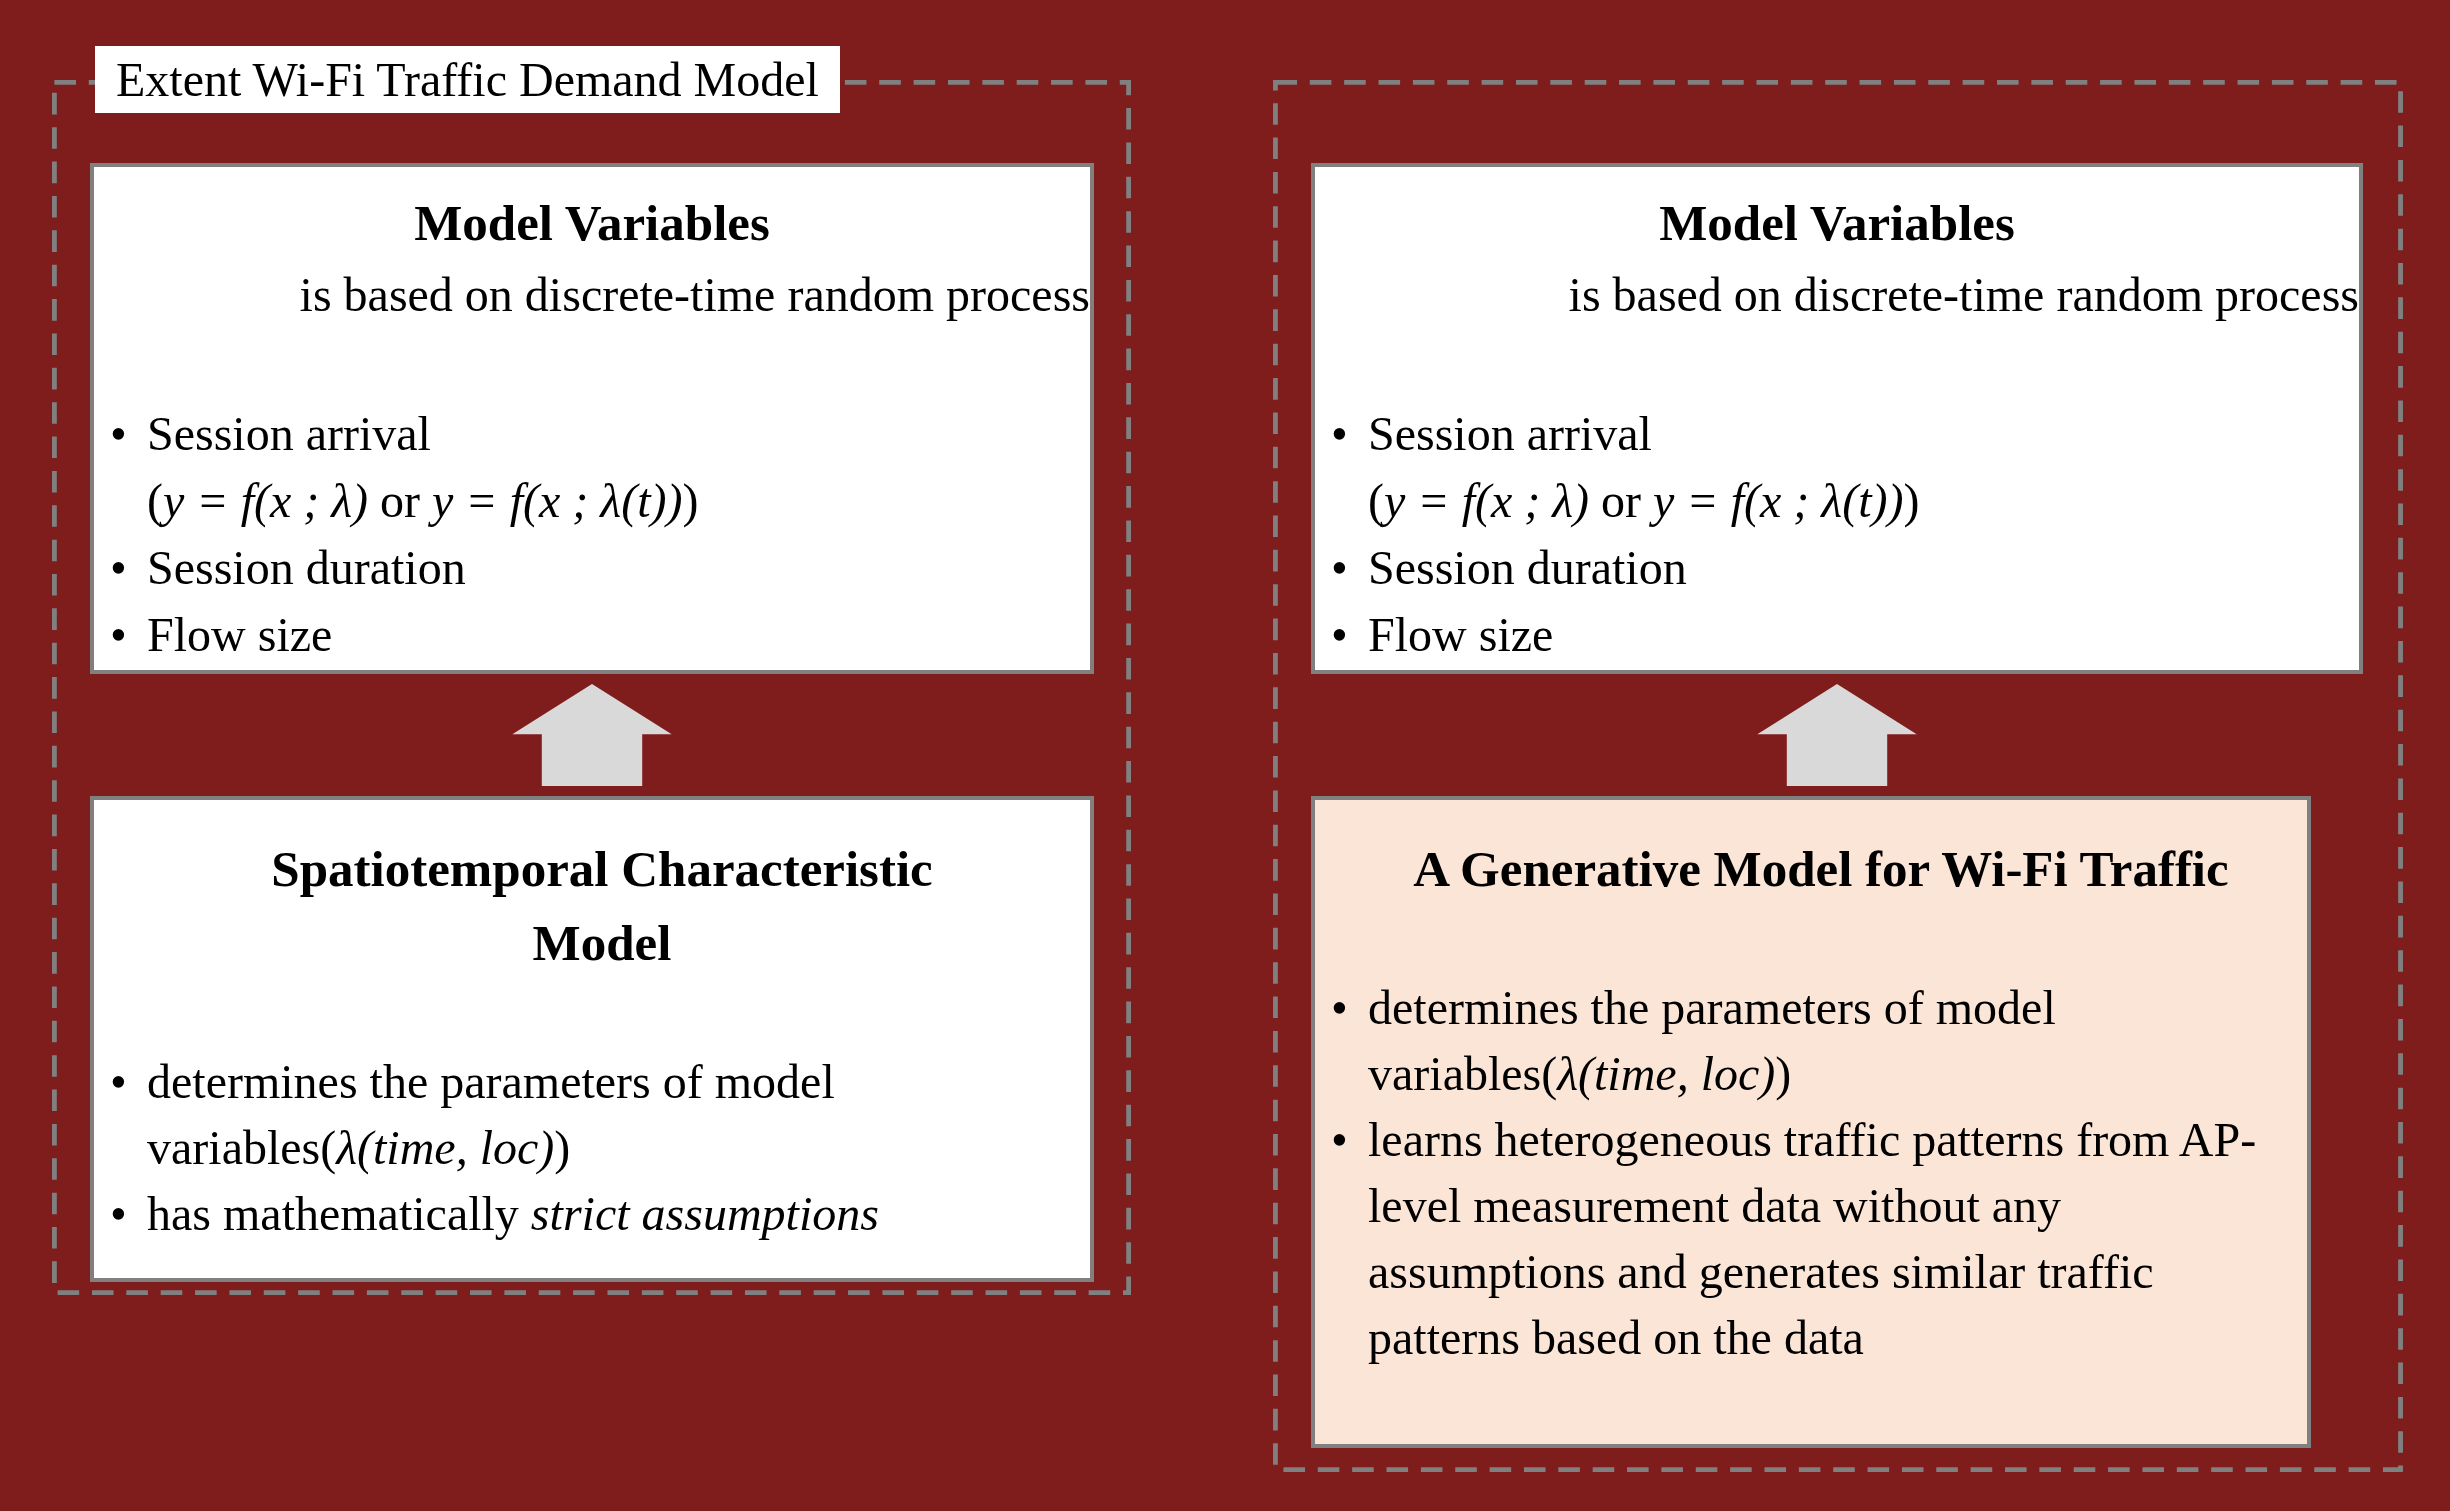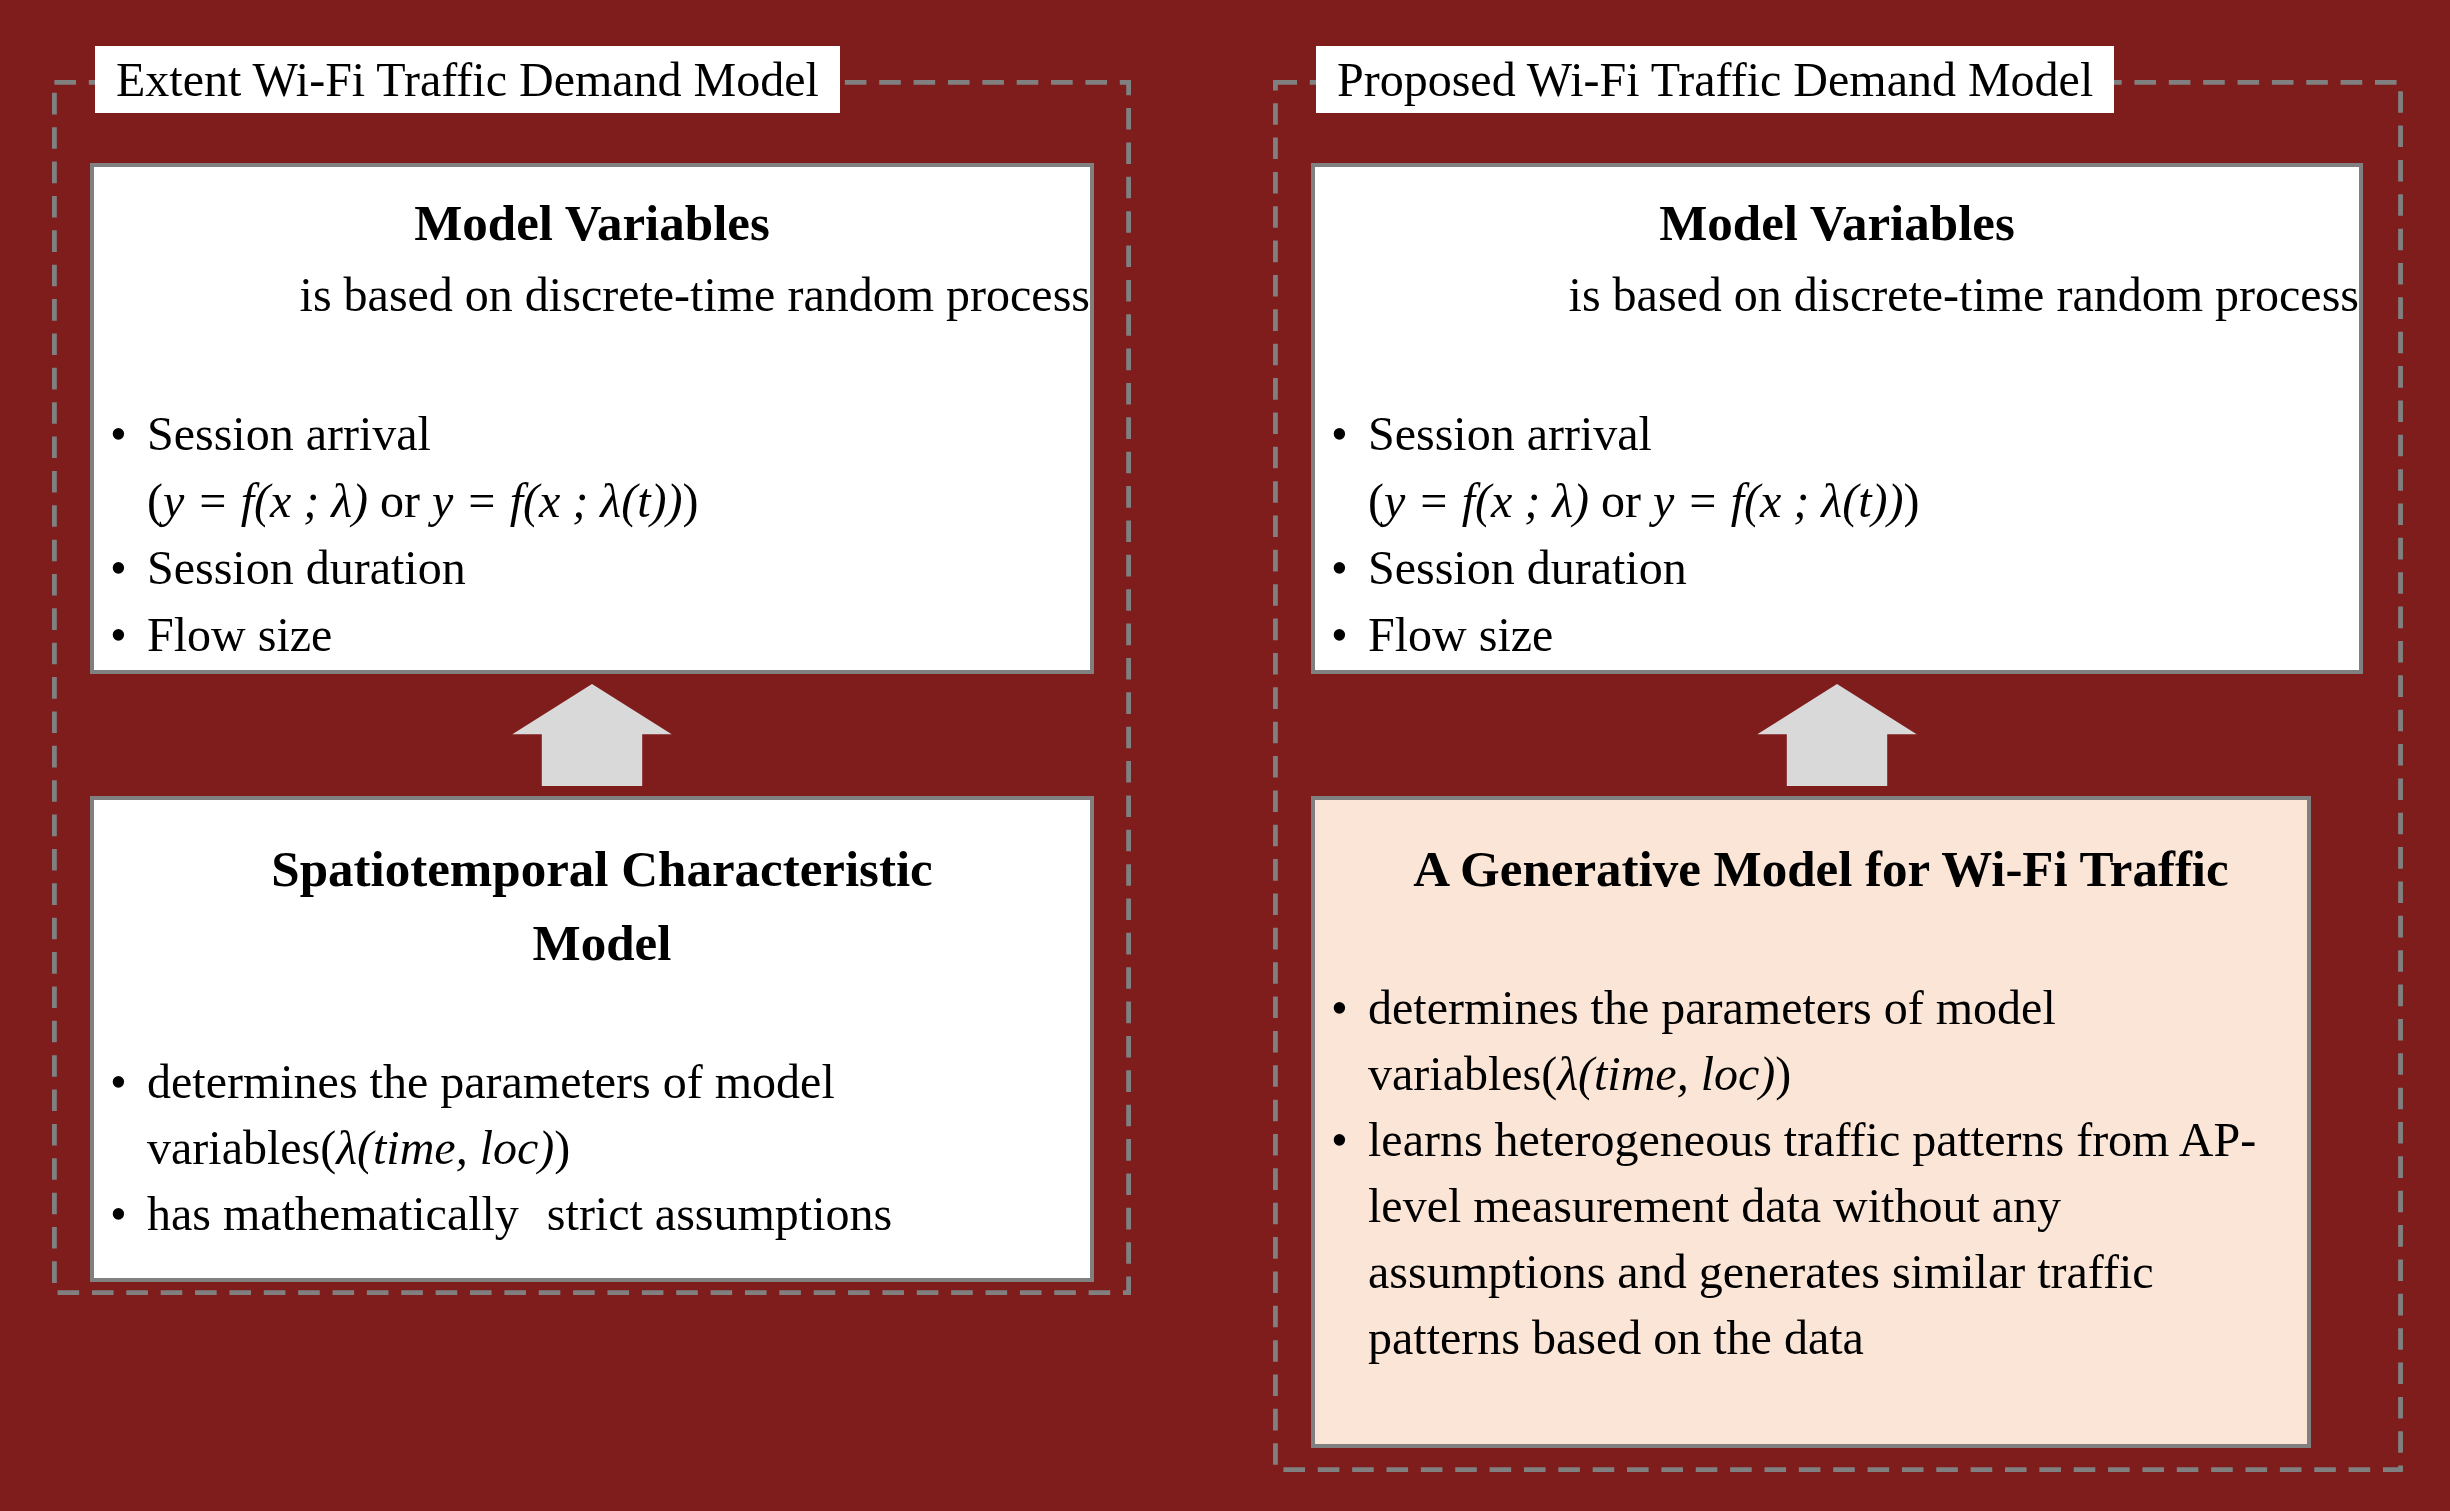--- a/index.html
+++ b/index.html
@@ -43,21 +43,21 @@
   .box-sub{text-align:right;font-size:48px;line-height:70px;}
   .box-head2{margin-top:32px;text-align:center;font-weight:bold;font-size:51px;line-height:74px;margin-left:20px;}
 
   .bullets{margin-top:70px;padding:0 35px 0 16px;font-size:48px;line-height:67px;}
   .bullets.tight{margin-top:69px;line-height:66px;}
   .bullet-item{display:flex;align-items:flex-start;}
   .bullet-dot{flex:0 0 37px;}
   .bullet-text{flex:1 1 auto;}
   .cont-line{padding-left:37px;}
   .math{font-style:italic;}
-  .emph{margin-left:16px;}
+  .emph{font-style:italic;}
 
   .up-arrow{position:absolute;width:160px;height:102px;}
   .arrow-l{left:460px;top:604px;}
   .arrow-r{left:484px;top:604px;}
   .arrow-poly{fill:var(--arrow-gray);}
 </style>
 </head>
 <body>
 
 <div class="canvas">
@@ -107,21 +107,20 @@
           <span class="bullet-text"><span>has mathematically </span><span class="emph">strict assumptions</span></span>
         </div>
       </div>
     </div>
   </div>
 
   <div class="panel panel-right">
     <svg class="dash-svg" viewBox="0 0 1414 1742" width="1130" height="1392">
       <rect class="dash-rect" x="3" y="3" width="1408" height="1736"></rect>
     </svg>
-    <div class="panel-title">Proposed Wi-Fi Traffic Demand Model</div>
 
     <div class="box top-box-r">
       <div class="box-head">Model Variables</div>
       <div class="box-sub">is based on discrete-time random process</div>
       <div class="bullets">
         <div class="bullet-item">
           <span class="bullet-dot">•</span>
           <span class="bullet-text">Session arrival</span>
         </div>
         <div class="cont-line"><span>(</span><span class="math">y = f(x ; λ)</span><span> or </span><span class="math">y = f(x ; λ(t))</span><span>)</span></div>

